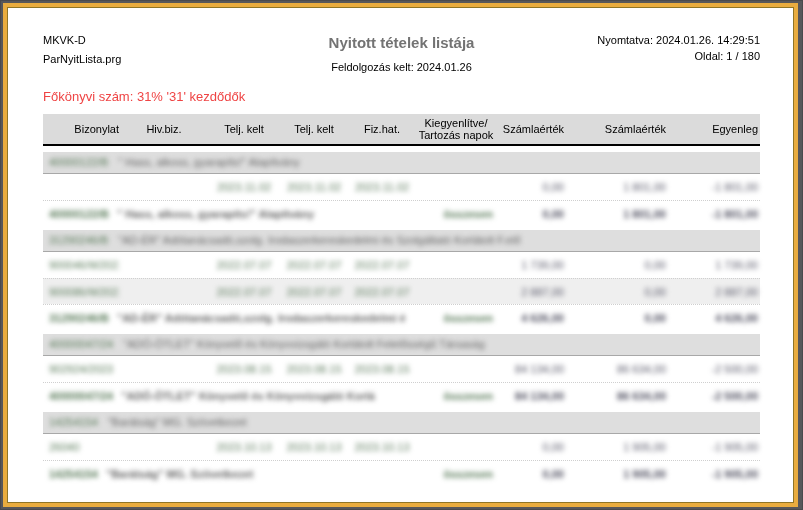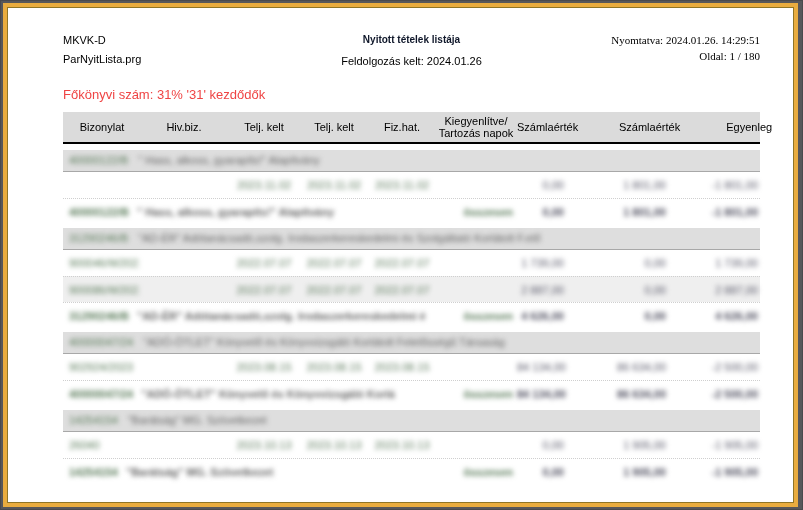--- a/index.html
+++ b/index.html
@@ -19,56 +19,56 @@
   }
   .frame-inner {
     width: 100%; height: 100%;
     border: 1px solid #8f7526;
     background: #ffffff;
     overflow: hidden;
   }
   .page {
     width: 100%; height: 100%;
     background: #fff;
-    padding: 26px 33px 0 55px;
+    padding: 26px 33px 0 35px;
     overflow: hidden;
   }
 
   
   .rpt-head {
     display: grid;
     grid-template-columns: 1fr auto 1fr;
     align-items: start;
   }
   .rh-left  { font-size: 11px; color: #000; }
   .rh-left .line { margin-bottom: 7px; }
   .rh-center { text-align: center; }
-  .rh-title { font-size: 10px; font-weight: bold; color: #0f172a; margin-bottom: 9px; }
+  .rh-title { font-size: 15px; font-weight: bold; color: #737373; margin-bottom: 9px; }
   .rh-sub   { font-size: 11px; color: #000; line-height: 14px; }
   .rh-right { font-size: 11px; text-align: right; color: #000; }
-  .rh-right .line { margin-bottom: 4px; font-family: Liberation Serif, serif; }
+  .rh-right .line { margin-bottom: 4px; }
 
   .filter-line { margin-top: 15px; font-size: 13px; color: #ef4444; }
 
   
   .tbl { margin-top: 10px; }
   .cols {
     display: grid;
     grid-template-columns: 76px 90px 70px 70px 66px 82px 1fr 102px 92px;
   }
   .thead {
     background: #dbdbdb;
     border-bottom: 2px solid #000;
     height: 32px;
     align-items: center;
     font-size: 11px;
     color: #000;
   }
   .th { text-align: center; }
-  .th.first { text-align: center; padding-left: 2px; }
+  .th.first { text-align: right; padding-left: 2px; }
   .th.num { text-align: right; padding-right: 2px; }
   .th.twoline { line-height: 12px; }
 
   .tbody { margin-top: 6px; }
   .group { margin-top: 4px; }
   .group:first-child { margin-top: 0; }
 
   .g-hdr {
     background: #dedede;
     border-bottom: 1px solid #a8a8a8;

